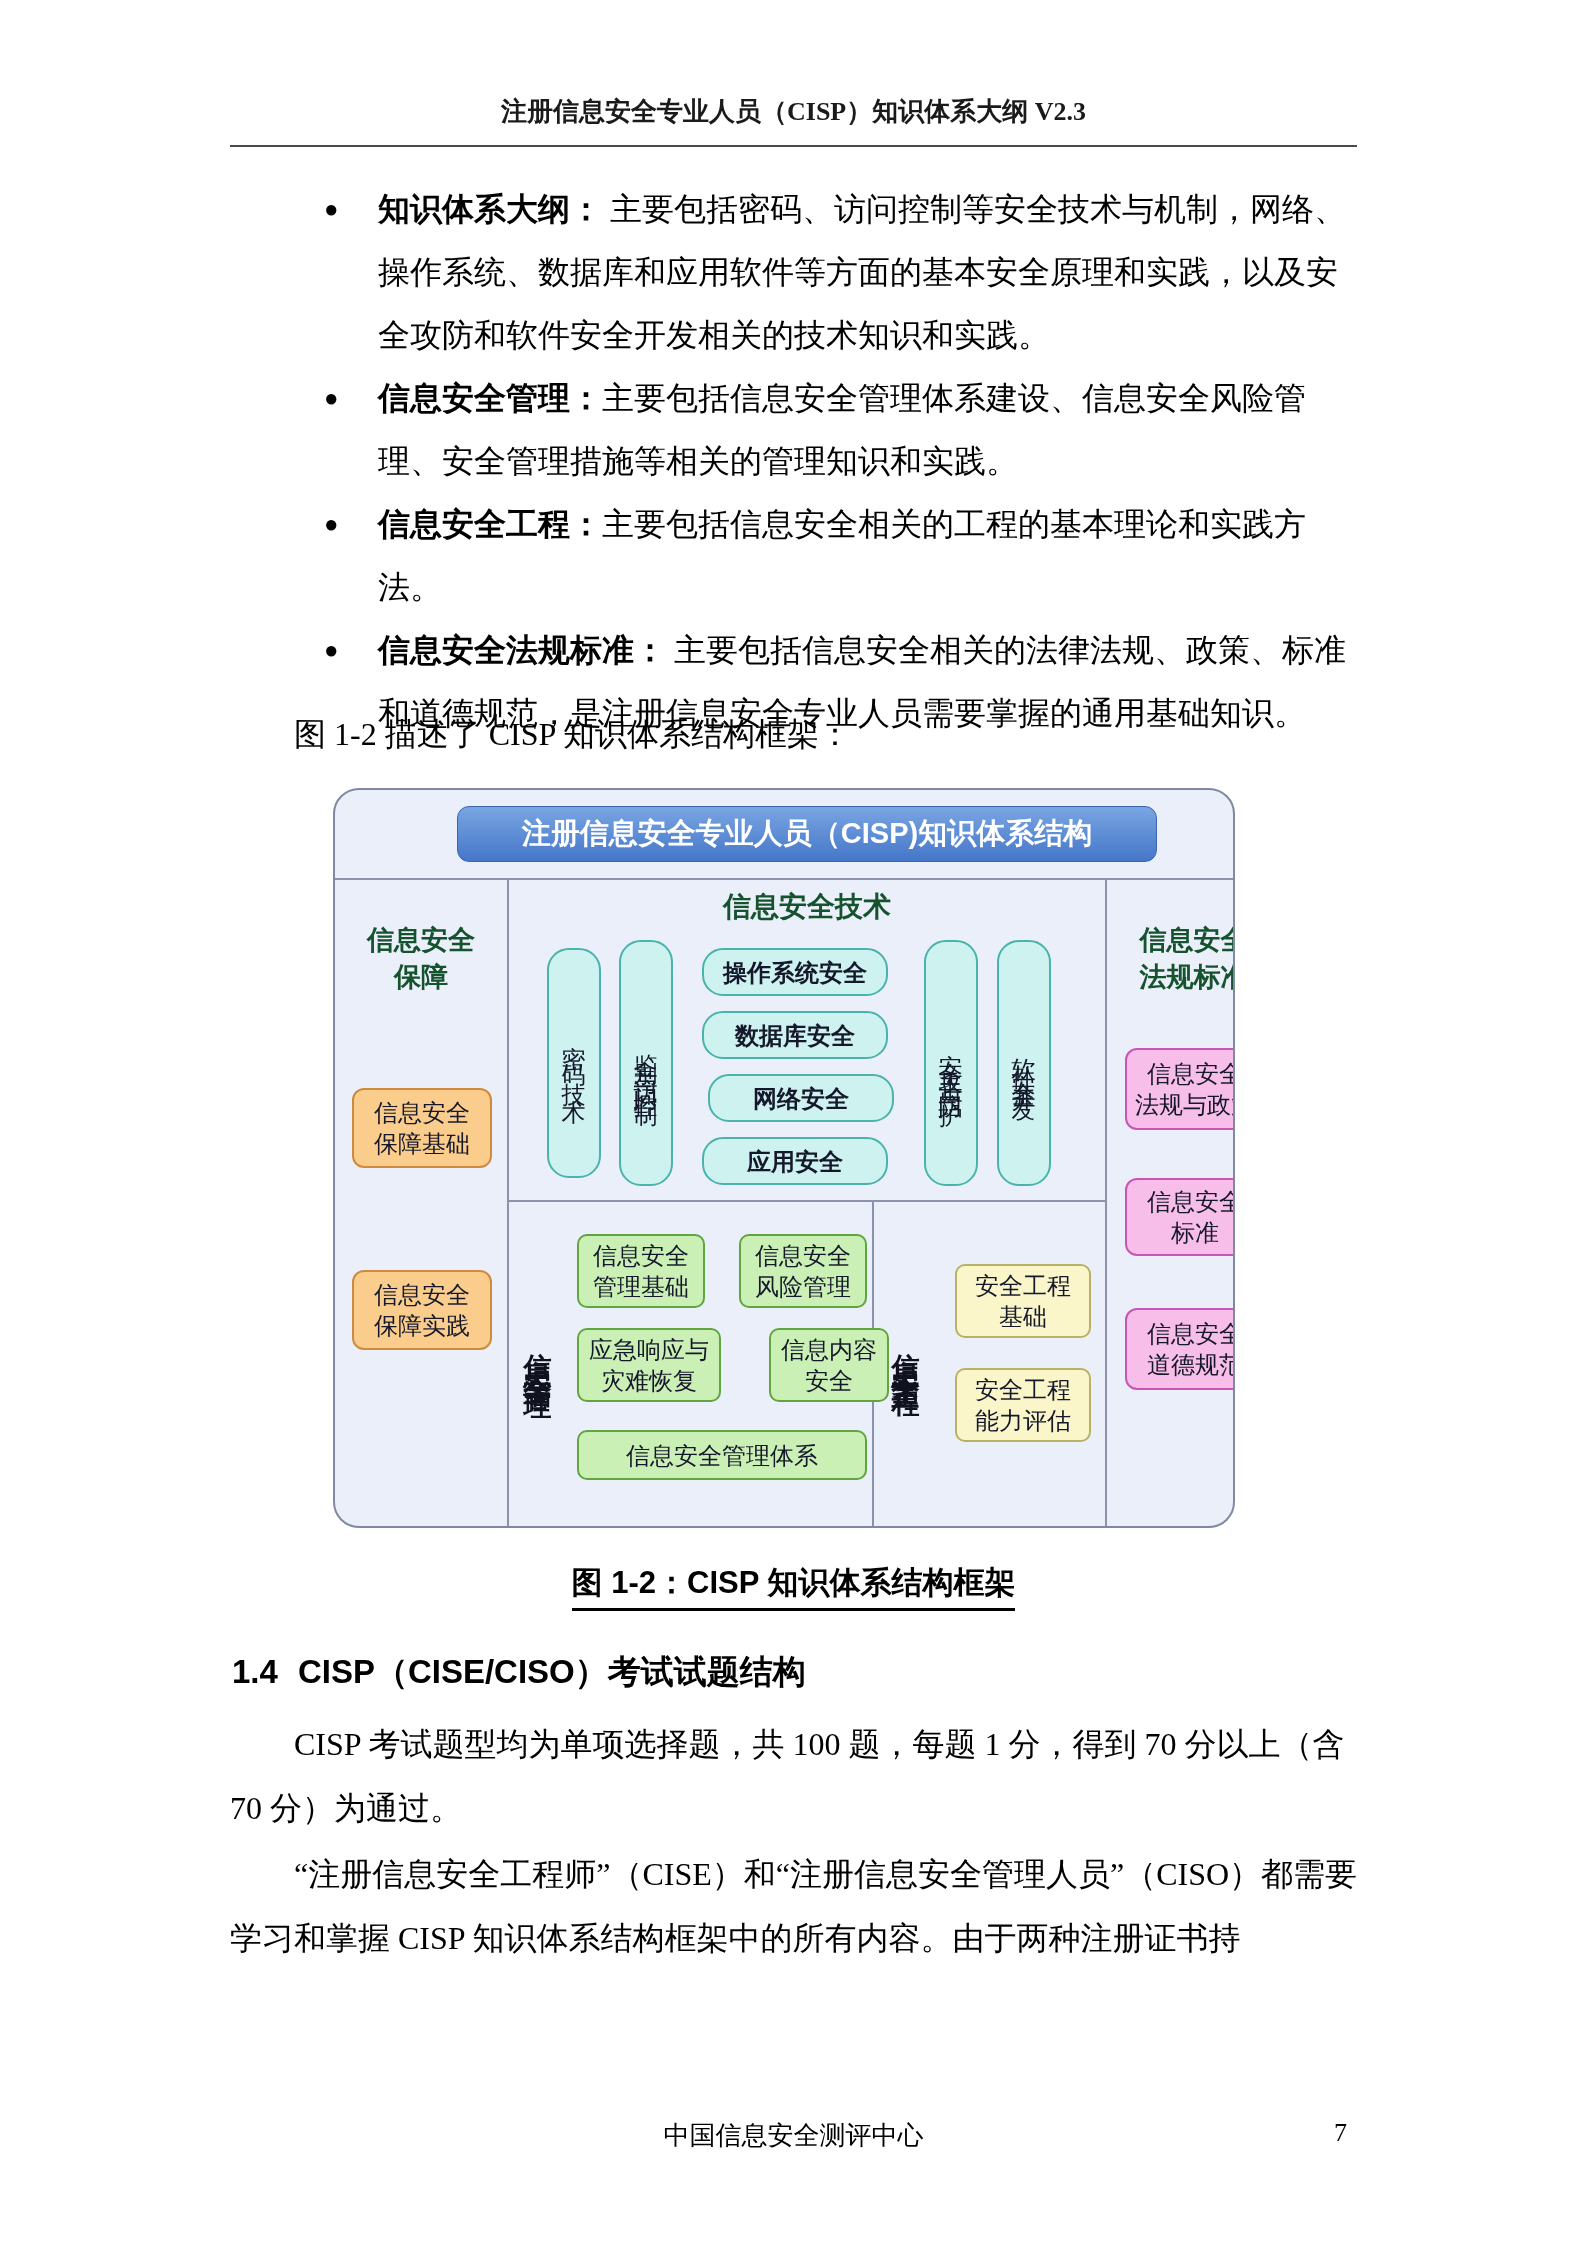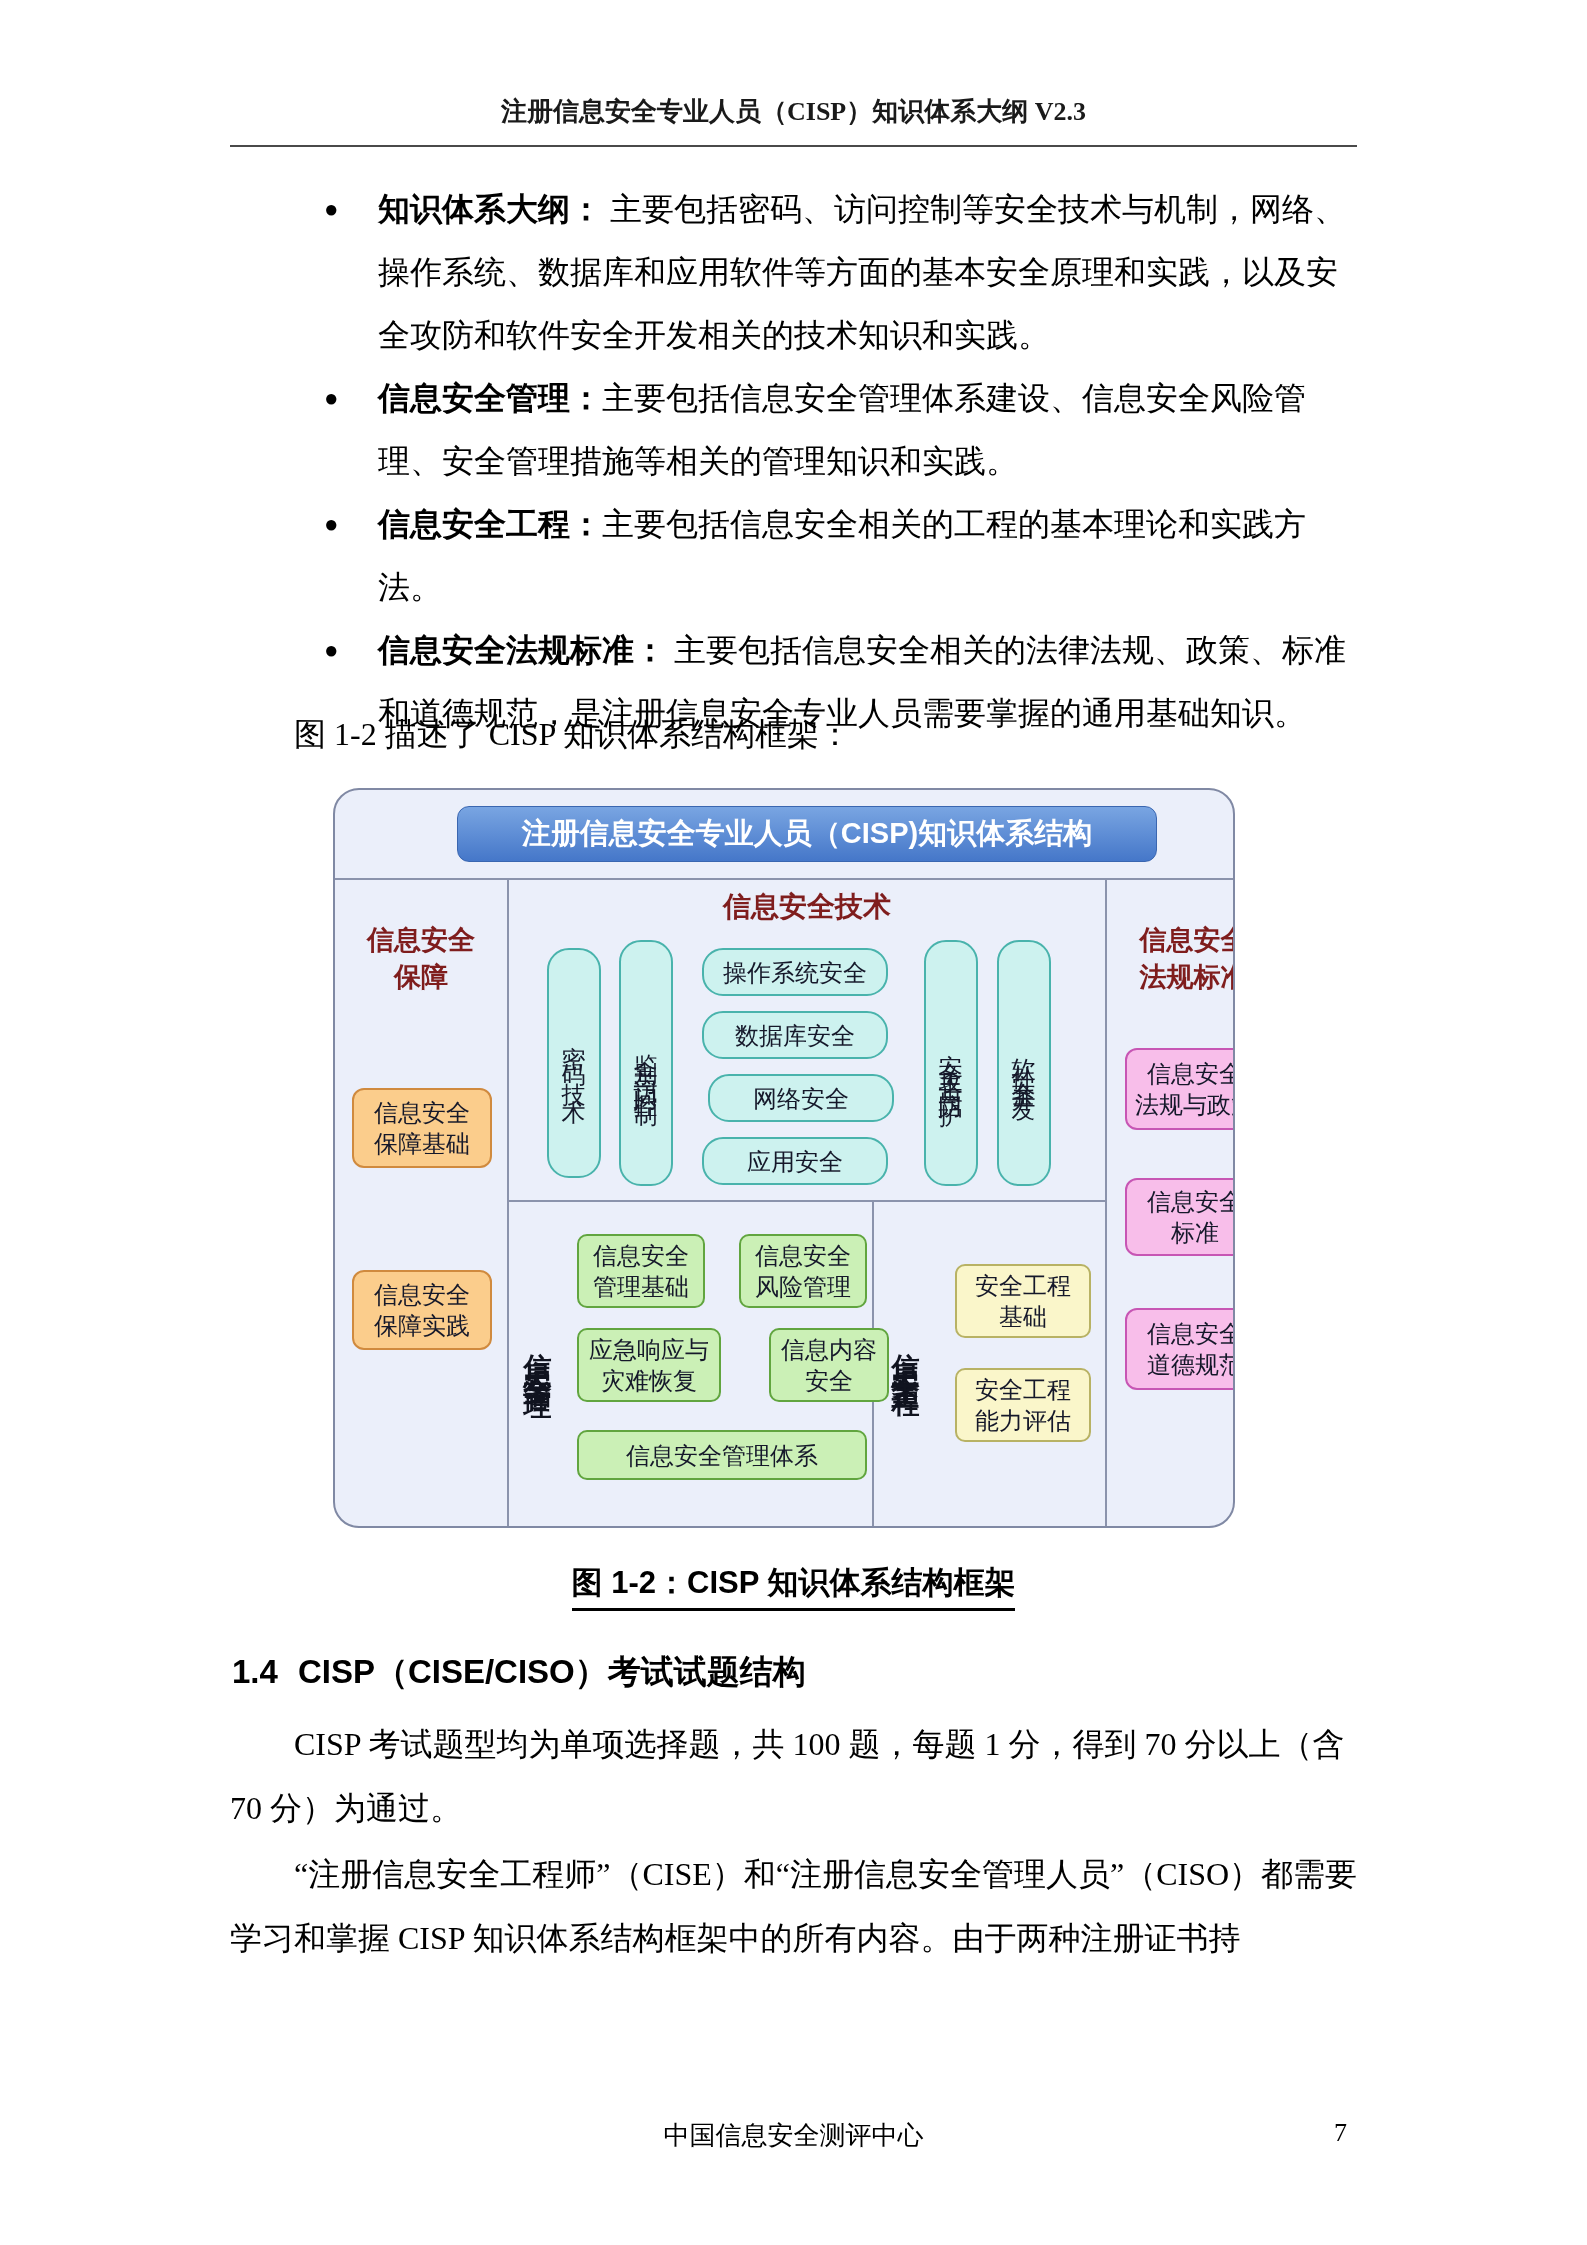--- a/index.html
+++ b/index.html
@@ -51,21 +51,21 @@
 
   .dg-banner {
     position:absolute; left:122px; top:16px; width:700px; height:56px;
     background:linear-gradient(180deg,#79A5E2,#4577C9);
     border:1px solid #3A66B0; border-radius:12px;
     color:#fff; font-weight:bold; font-size:29px;
     display:flex; align-items:center; justify-content:center;
   }
 
   .dg-label {
-    position:absolute; font-weight:bold; color:#7f1d1d;
+    position:absolute; font-weight:bold; color:#14532d;
     text-align:center; white-space:pre-line;
   }
   .lbl-assurance  { left:0; width:172px; top:132px; font-size:27px; line-height:37px; }
   .lbl-tech       { left:174px; width:596px; top:98px; font-size:28px; }
   .lbl-regulation { left:772px; width:173px; top:132px; font-size:27px; line-height:37px; }
 
   .vlabel {
     position:absolute; writing-mode:vertical-rl; text-orientation:upright;
     font-weight:bold; font-size:28px; letter-spacing:8px; color:#10131f;
     display:flex; align-items:center; justify-content:center;
@@ -77,21 +77,21 @@
     position:absolute; display:flex; align-items:center; justify-content:center;
     text-align:center; white-space:pre-line; font-size:24px; line-height:31px;
     color:#15182a;
   }
   .orange { background:#FBCD8C; border:2px solid #D08A3E; border-radius:12px; }
   .cyan   { background:#CDF2EF; border:2px solid #49B3AC; }
   .green  { background:#CBF0B6; border:2px solid #61A53F; border-radius:10px; }
   .yellow { background:#FAF6CA; border:2px solid #B8B264; border-radius:10px; }
   .pink   { background:#F8BEEA; border:2px solid #C756B4; border-radius:12px; }
   .vbox   { writing-mode:vertical-rl; text-orientation:upright; letter-spacing:8px; border-radius:22px; }
-  .hcap   { border-radius:21px; }
+  .hcap   { border-radius:21px;font-weight:bold; }
 
   .b-ab      { left:17px;  top:298px; width:140px; height:80px; }
   .b-ap      { left:17px;  top:480px; width:140px; height:80px; }
   .b-crypto  { left:212px; top:158px; width:54px;  height:230px; letter-spacing:18px; }
   .b-auth    { left:284px; top:150px; width:54px;  height:246px; }
   .b-os      { left:367px; top:158px; width:186px; height:48px; }
   .b-db      { left:367px; top:221px; width:186px; height:48px; }
   .b-net     { left:373px; top:284px; width:186px; height:48px; }
   .b-app     { left:367px; top:347px; width:186px; height:48px; }
   .b-attack  { left:589px; top:150px; width:54px;  height:246px; }

